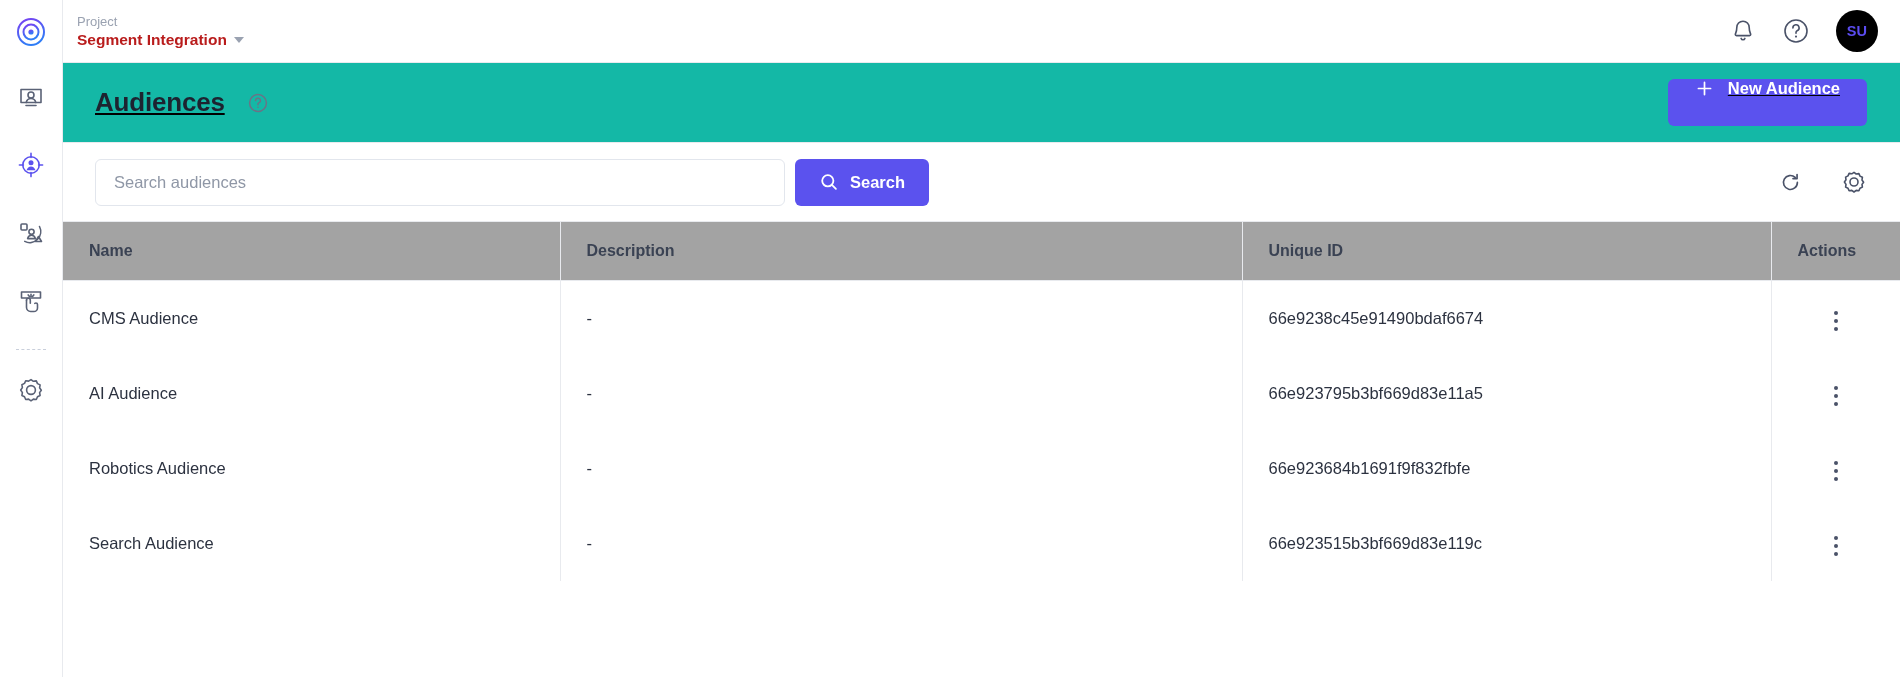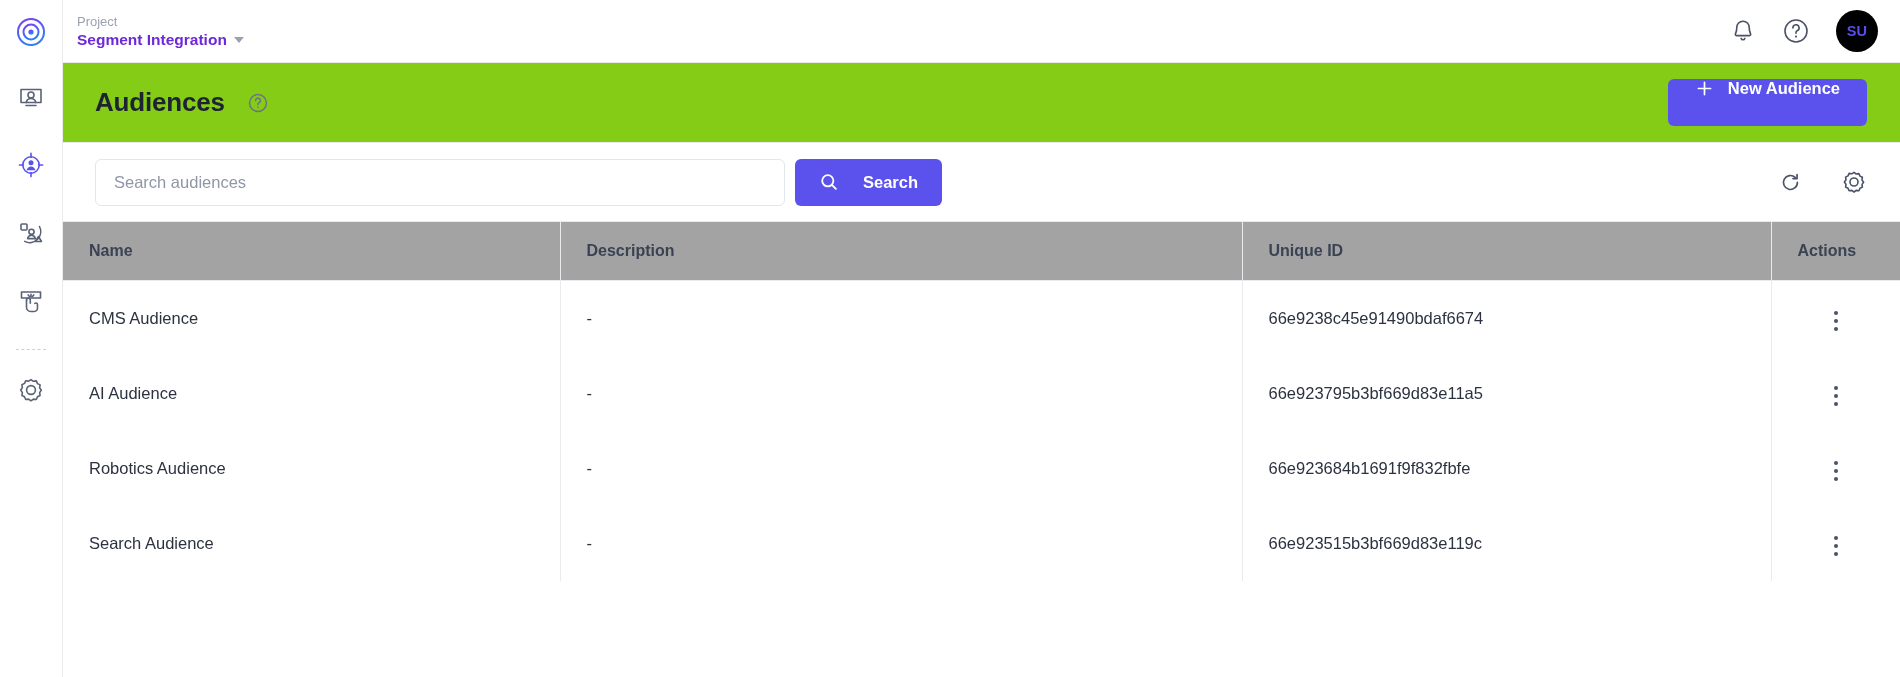--- a/index.html
+++ b/index.html
@@ -46,21 +46,21 @@
     display: flex; align-items: center;
     padding: 0 22px 0 14px;
     background: #fff;
   }
   .project-block { display: flex; flex-direction: column; justify-content: center; gap: 1px; }
   .project-label {
     font-size: 13px; color: #9aa2b1; line-height: 15px; font-weight: 400;
   }
   .project-name-row { display: flex; align-items: center; gap: 7px; cursor: pointer; }
   .project-name {
-    font-size: 15.5px; color: #6d28d9; font-weight: 700; line-height: 19px;
+    font-size: 15.5px; color: #b91c1c; font-weight: 700; line-height: 19px;
   }
   .caret {
     width: 0; height: 0;
     border-left: 5px solid transparent;
     border-right: 5px solid transparent;
     border-top: 6px solid #9aa2b1;
     margin-top: 2px;
   }
   .topbar-spacer { flex: 1; }
   .topbar-actions { display: flex; align-items: center; gap: 26px; }
@@ -68,25 +68,26 @@
   .avatar {
     width: 42px; height: 42px; border-radius: 50%;
     background: #000000;
     display: flex; align-items: center; justify-content: center;
     font-size: 14.5px; font-weight: 700; color: #5b4cf0;
     cursor: pointer; letter-spacing: .3px;
   }
 
   
   .page-head {
-    background: #84cc16;
+    background: #14b8a6;
     border-bottom: 1px solid #e8eaee;
     height: 80px; min-height: 80px;
     display: flex; align-items: center;
     padding: 0 33px 0 32px;
+    text-decoration: underline;
   }
   .page-title {
     font-size: 26px; font-weight: 700; color: #1d2330; letter-spacing: -0.2px;
   }
   .head-help { margin-left: 22px; display: flex; align-items: center; cursor: pointer; }
   .head-spacer { flex: 1; }
   .btn-primary {
     background: #5b52ee;
     color: #fff;
     border: none;
@@ -115,21 +116,21 @@
     color: #2f3545;
     font-family: "Liberation Sans", sans-serif;
     outline: none;
     background: #fff;
   }
   .search-input::placeholder { color: #8f97a6; }
   .btn-search {
     margin-left: 10px;
     background: #5b52ee; color: #fff; border: none;
     border-radius: 6px; height: 47px; padding: 0 24px;
-    display: flex; align-items: center; gap: 24px;
+    display: flex; align-items: center; gap: 11px;
     font-size: 16.5px; font-weight: 700;
     font-family: "Liberation Sans", sans-serif;
     cursor: pointer;
   }
   .toolbar-spacer { flex: 1; }
   .toolbar-icons { display: flex; align-items: center; gap: 38px; }
 
   
   .table-wrap { flex: 1; border-top: 1px solid #e8eaee; overflow: hidden; }
   table.grid { width: 100%; border-collapse: collapse; table-layout: fixed; }

